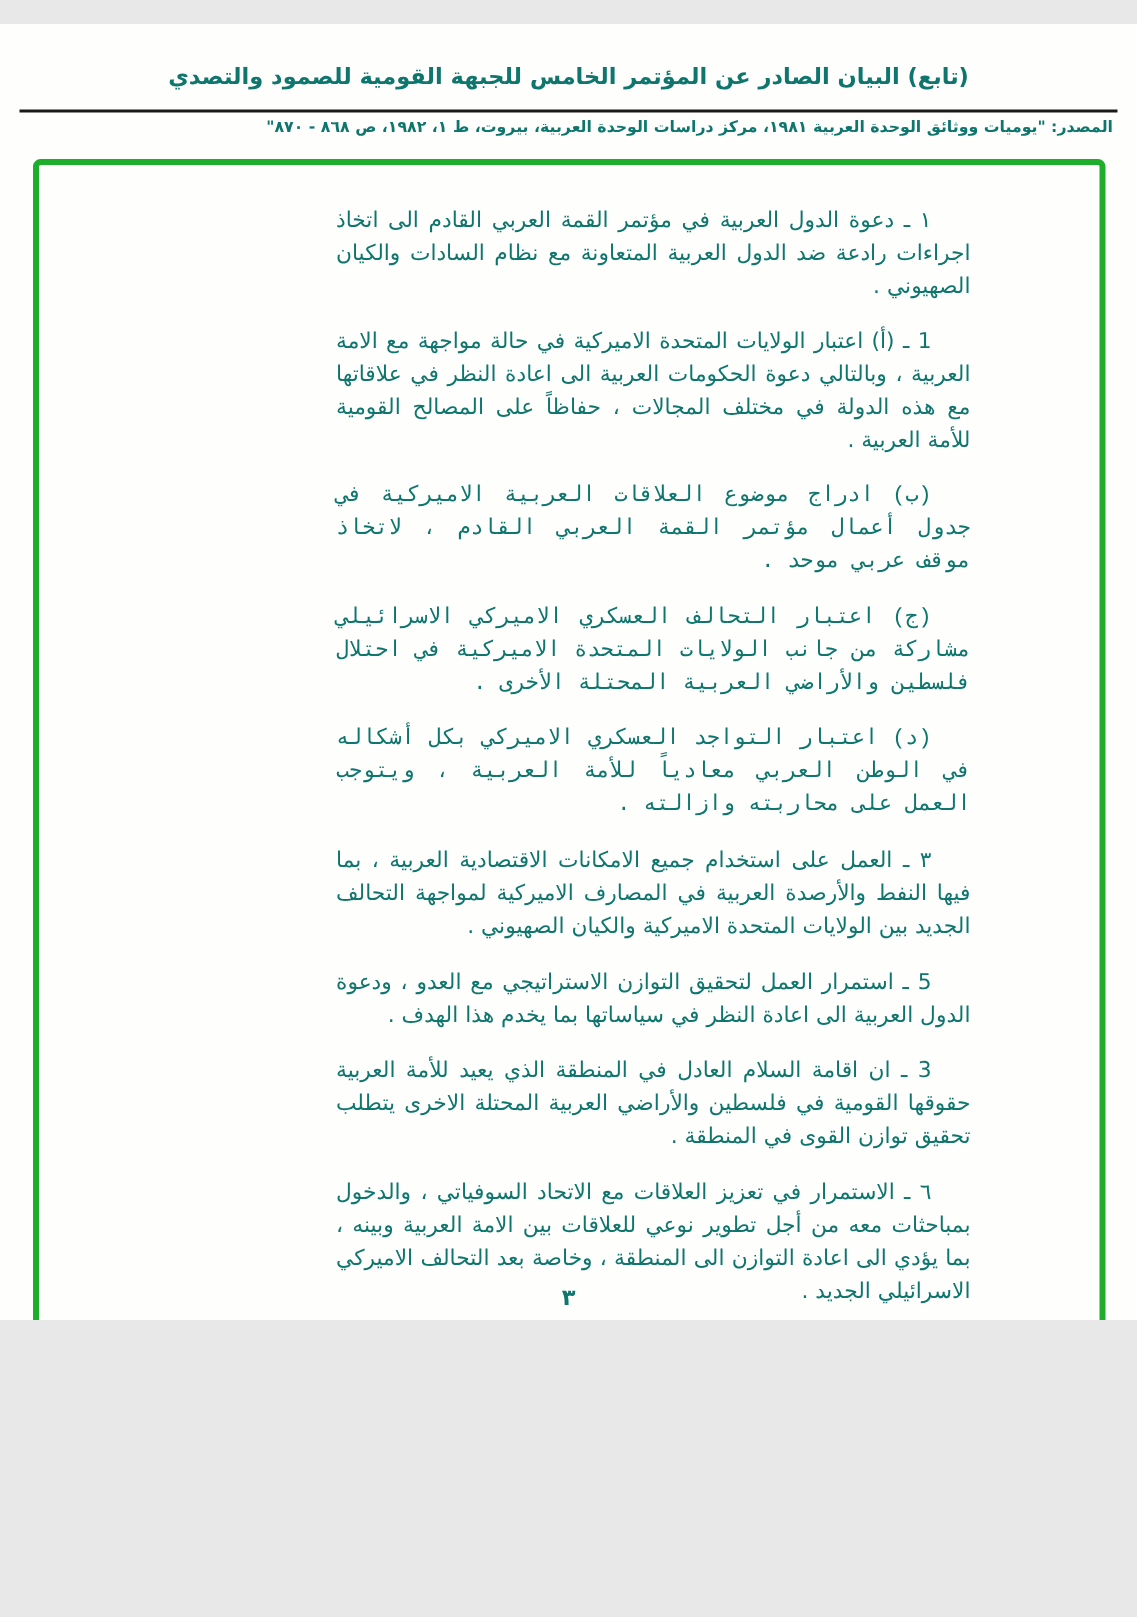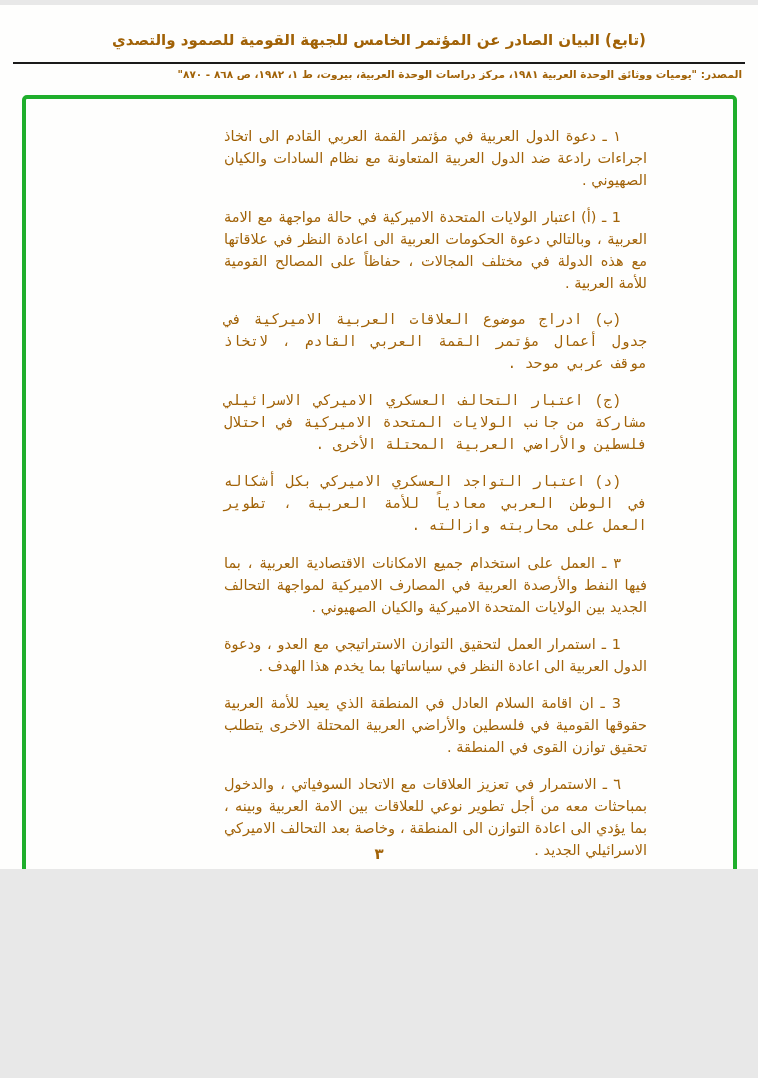--- a/index.html
+++ b/index.html
@@ -1,23 +1,23 @@
 <!DOCTYPE html>
 <html lang="ar"><head>
 <meta charset="utf-8">
 <style>
   html, body { margin: 0; padding: 0; background: #e8e8e8; }
   .page {
     position: relative;
     width: 758px;
     height: 864px;
-    margin: 5px auto;
+    margin: 16px auto;
     background: #fefefd;
     font-family: "DejaVu Sans", sans-serif;
-    color: #a16207;
+    color: #0f766e;
     overflow: hidden;
   }
   .header-title {
     position: absolute;
     top: 26px; left: 0; right: 0;
     direction: rtl;
     text-align: center;
     font-size: 15px;
     font-weight: bold;
     letter-spacing: 0.2px;
@@ -77,22 +77,22 @@
 
   <div class="header-rule"></div>
 
   <div class="source-line">المصدر: "يوميات ووثائق الوحدة العربية ١٩٨١، مركز دراسات الوحدة العربية، بيروت، ط ١، ١٩٨٢، ص ٨٦٨ - ٨٧٠"</div>
 
   <div class="content-box">
     <p class="para">١ ـ دعوة الدول العربية في مؤتمر القمة العربي القادم الى اتخاذ اجراءات رادعة ضد الدول العربية المتعاونة مع نظام السادات والكيان الصهيوني .</p>
     <p class="para">1 ـ (أ) اعتبار الولايات المتحدة الاميركية في حالة مواجهة مع الامة العربية ، وبالتالي دعوة الحكومات العربية الى اعادة النظر في علاقاتها مع هذه الدولة في مختلف المجالات ، حفاظاً على المصالح القومية للأمة العربية .</p>
     <p class="para sub">(ب) ادراج موضوع العلاقات العربية الاميركية في جدول أعمال مؤتمر القمة العربي القادم ، لاتخاذ موقف عربي موحد .</p>
     <p class="para sub">(ج) اعتبار التحالف العسكري الاميركي الاسرائيلي مشاركة من جانب الولايات المتحدة الاميركية في احتلال فلسطين والأراضي العربية المحتلة الأخرى .</p>
-    <p class="para sub">(د) اعتبار التواجد العسكري الاميركي بكل أشكاله في الوطن العربي معادياً للأمة العربية ، تطوير العمل على محاربته وازالته .</p>
+    <p class="para sub">(د) اعتبار التواجد العسكري الاميركي بكل أشكاله في الوطن العربي معادياً للأمة العربية ، ويتوجب العمل على محاربته وازالته .</p>
     <p class="para">٣ ـ العمل على استخدام جميع الامكانات الاقتصادية العربية ، بما فيها النفط والأرصدة العربية في المصارف الاميركية لمواجهة التحالف الجديد بين الولايات المتحدة الاميركية والكيان الصهيوني .</p>
-    <p class="para">1 ـ استمرار العمل لتحقيق التوازن الاستراتيجي مع العدو ، ودعوة الدول العربية الى اعادة النظر في سياساتها بما يخدم هذا الهدف .</p>
+    <p class="para">5 ـ استمرار العمل لتحقيق التوازن الاستراتيجي مع العدو ، ودعوة الدول العربية الى اعادة النظر في سياساتها بما يخدم هذا الهدف .</p>
     <p class="para">3 ـ ان اقامة السلام العادل في المنطقة الذي يعيد للأمة العربية حقوقها القومية في فلسطين والأراضي العربية المحتلة الاخرى يتطلب تحقيق توازن القوى في المنطقة .</p>
     <p class="para">٦ ـ الاستمرار في تعزيز العلاقات مع الاتحاد السوفياتي ، والدخول بمباحثات معه من أجل تطوير نوعي للعلاقات بين الامة العربية وبينه ، بما يؤدي الى اعادة التوازن الى المنطقة ، وخاصة بعد التحالف الاميركي الاسرائيلي الجديد .</p>
   </div>
 
   <div class="page-number">٣</div>
 
 </div>
 
 </body></html>

